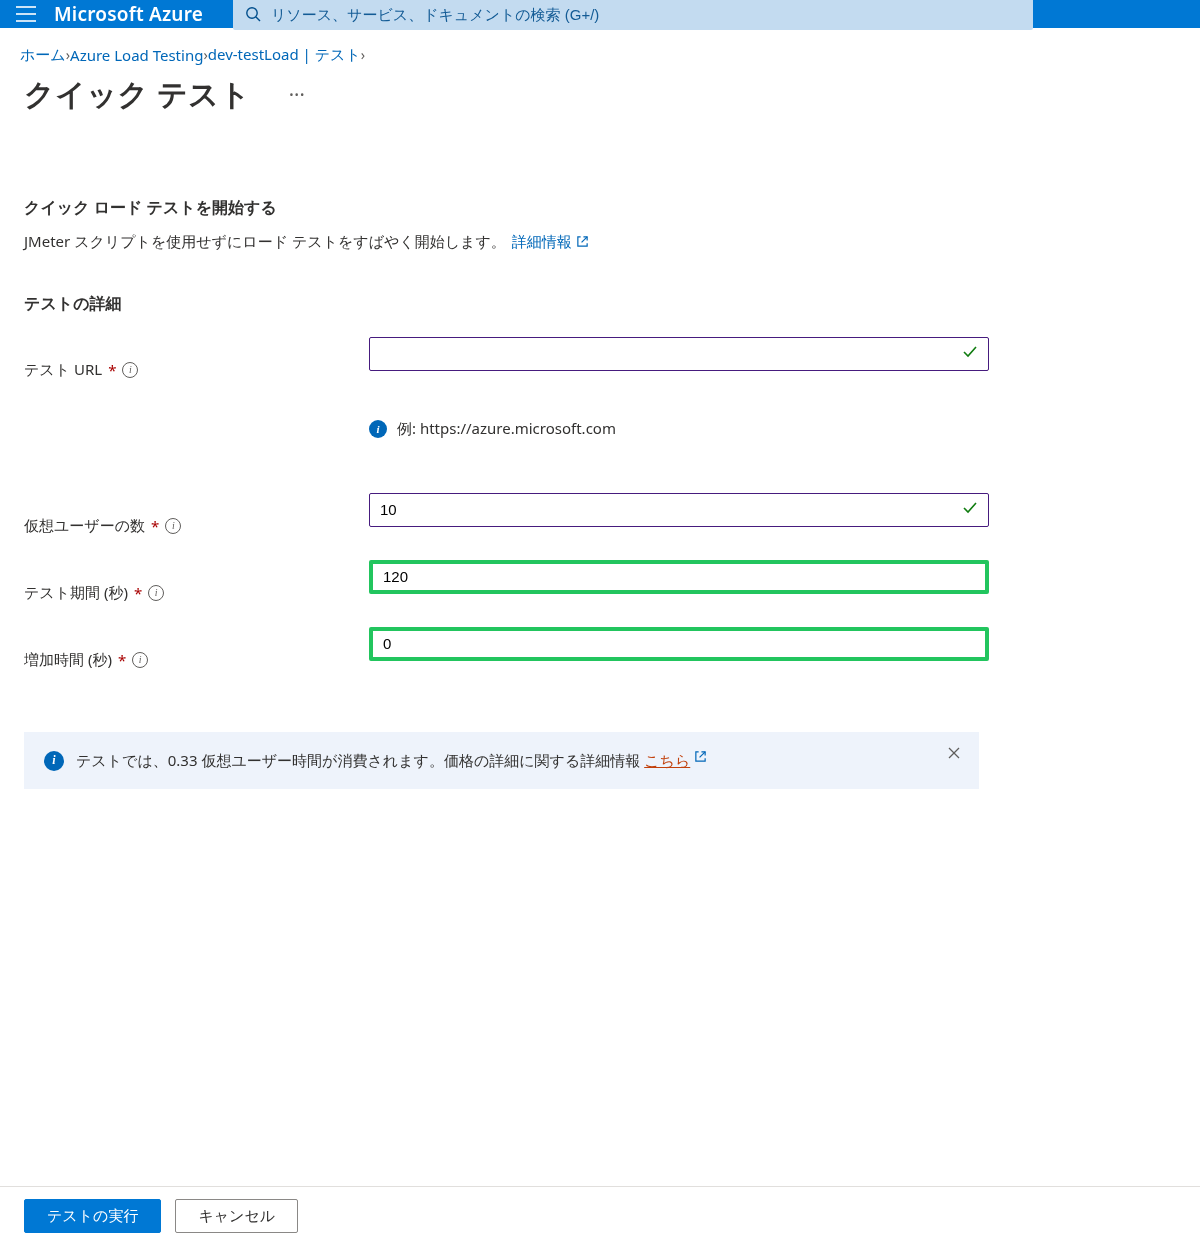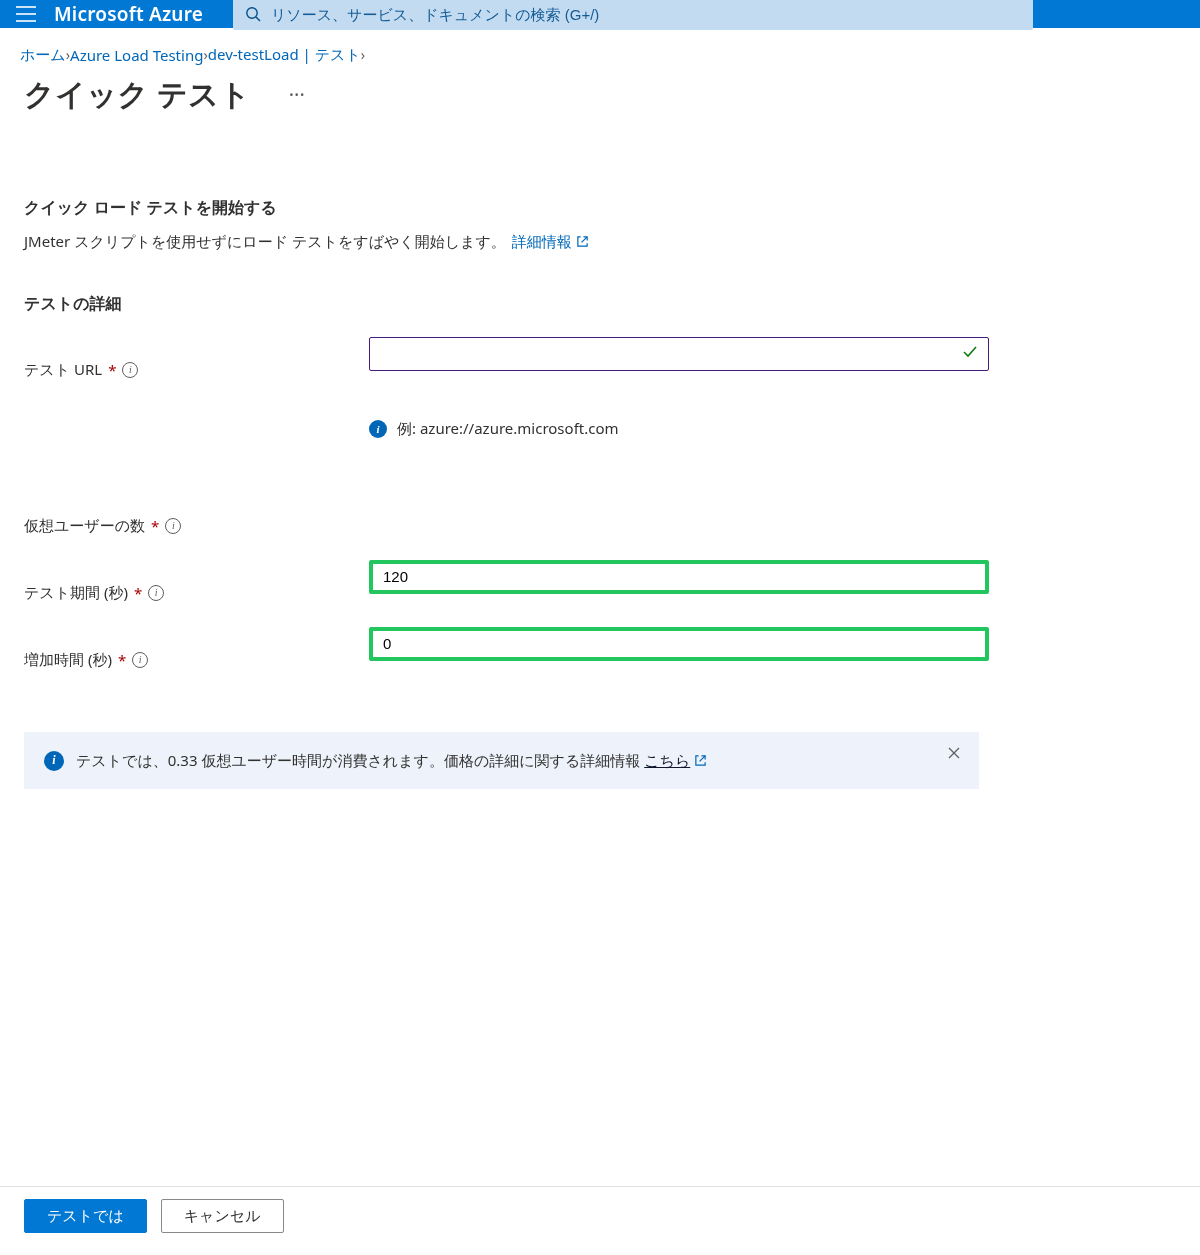--- a/index.html
+++ b/index.html
@@ -182,21 +182,21 @@
       margin-top: 48px;
       background: #eef3fb;
       display: flex; align-items: center;
       padding: 18px 20px;
       gap: 12px;
       position: relative;
       max-width: 955px;
     }
     .banner .info-badge { width: 20px; height: 20px; font-size: 12px; }
     .banner-text { font-size: 15px; }
-    .banner-link { color: #0f172a; text-decoration: underline; display: inline-flex; align-items: center; gap: 4px; }
+    .banner-link { color: #c2410c; text-decoration: underline; display: inline-flex; align-items: flex-start; gap: 4px; }
     .banner-close {
       position: absolute; right: 14px; top: 10px;
       width: 22px; height: 22px;
       display: flex; align-items: center; justify-content: center;
       cursor: pointer;
       color: #605e5c;
     }
 
     
     .footer {
@@ -281,28 +281,36 @@
       <span class="field-check">
         <svg width="18" height="18" viewBox="0 0 18 18" fill="none" stroke="#107c10" stroke-width="1.6">
             <path d="M3 9 L7 13 L15 4"></path>
           </svg>
       </span>
     </div>
   </div>
 
   <div class="helper-row">
     <span class="info-badge">i</span>
-    <span>例: azure://azure.microsoft.com</span>
+    <span>例: https://azure.microsoft.com</span>
   </div>
 
   <div class="form-row with-gap">
     <div class="form-label-col">
       <span>仮想ユーザーの数</span>
       <span class="req">*</span>
       <span class="info-circle">i</span>
+    </div>
+    <div class="form-field-col">
+      <input class="text-input valid" type="text" value="10" style="">
+      <span class="field-check">
+        <svg width="18" height="18" viewBox="0 0 18 18" fill="none" stroke="#107c10" stroke-width="1.6">
+            <path d="M3 9 L7 13 L15 4"></path>
+          </svg>
+      </span>
     </div>
   </div>
 
   <div class="form-row with-gap">
     <div class="form-label-col">
       <span>テスト期間 (秒)</span>
       <span class="req">*</span>
       <span class="info-circle">i</span>
     </div>
     <div class="form-field-col">
@@ -338,15 +346,15 @@
       <svg width="12" height="12" viewBox="0 0 12 12" stroke="#605e5c" stroke-width="1.3">
         <line x1="1" y1="1" x2="11" y2="11"></line>
           <line x1="11" y1="1" x2="1" y2="11"></line>
       </svg>
     </div>
   </div>
 
 </div>
 
 <div class="footer">
-  <button class="btn btn-primary">テストでは</button>
+  <button class="btn btn-primary">テストの実行</button>
   <button class="btn btn-secondary">キャンセル</button>
 </div>
 
 </body></html>

